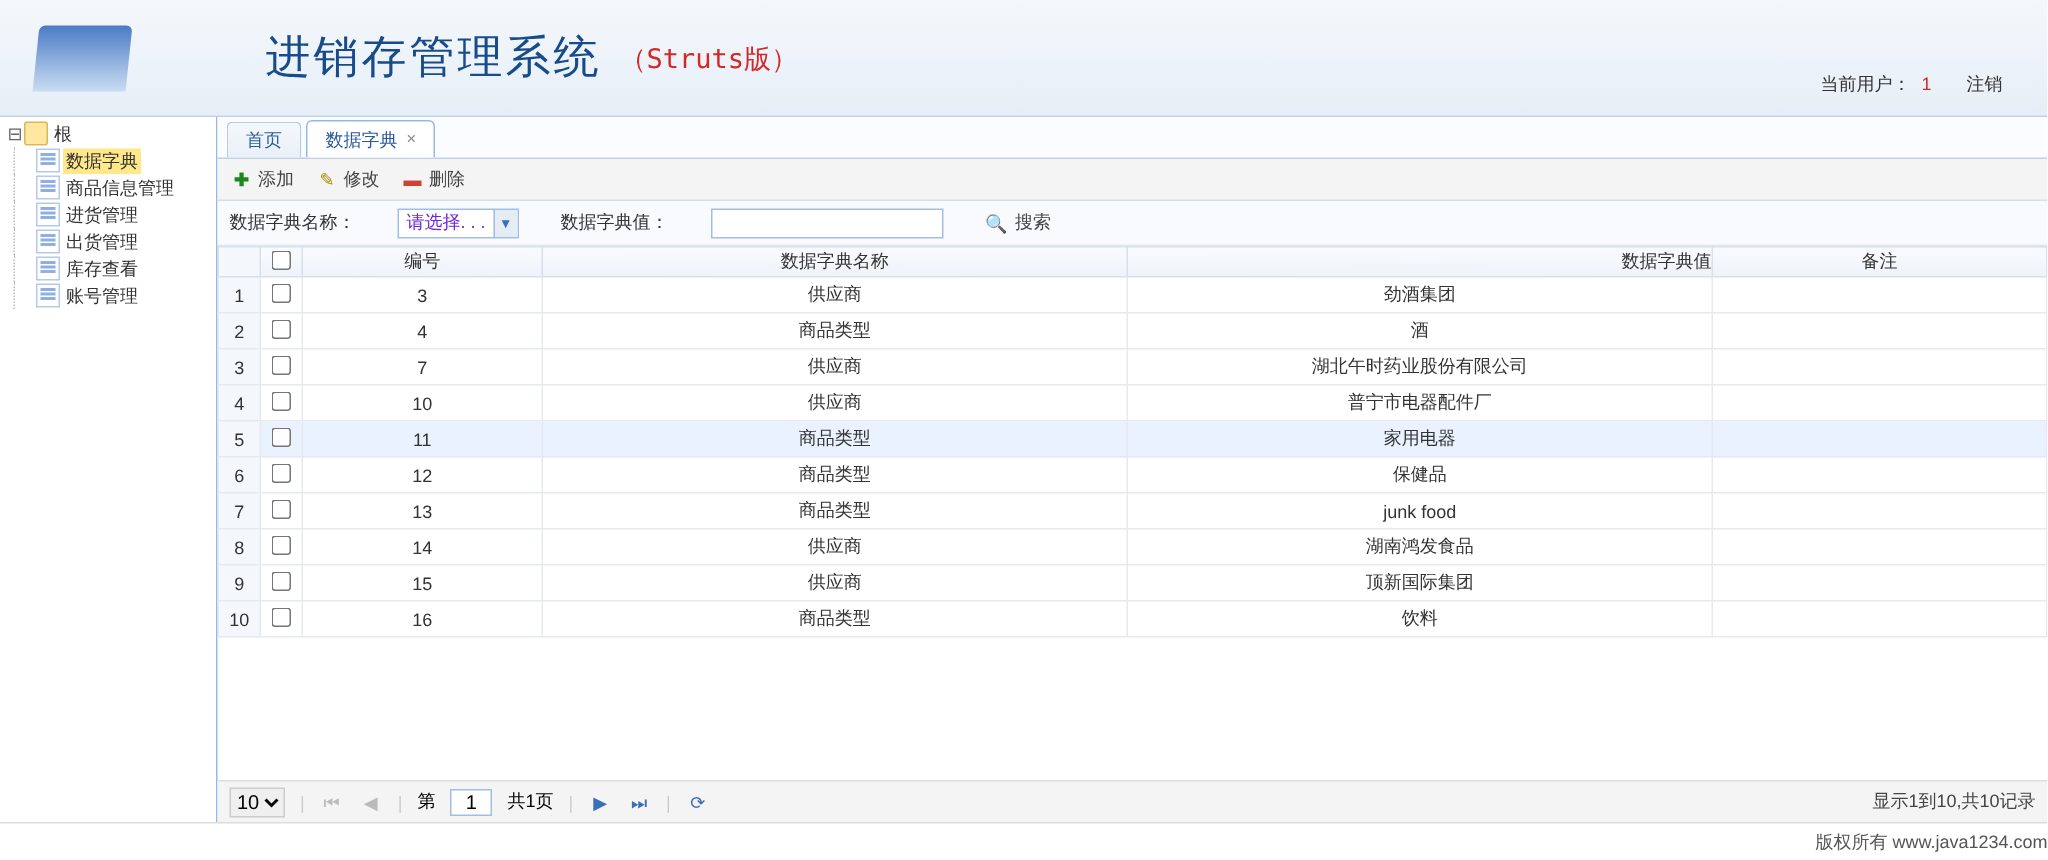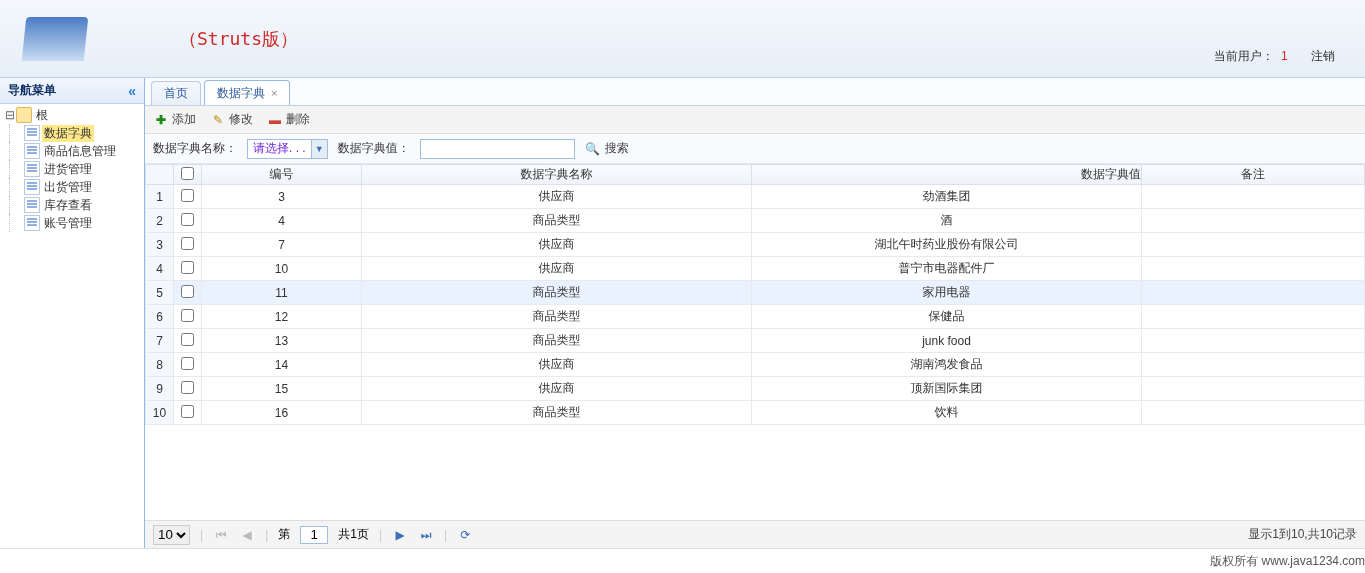--- a/index.html
+++ b/index.html
@@ -3,21 +3,21 @@
   <meta charset="utf-8">
   <style>
     * { margin: 0; padding: 0; box-sizing: border-box; }
     body { font-family: "Microsoft YaHei", Arial, sans-serif; font-size: 12px; background: #fff; }
     
     
     .header { height: 78px; background: linear-gradient(#f4f8fc, #e6eef7); border-bottom: 1px solid #c0d0e6; display: flex; align-items: center; padding: 0 12px; position: relative; }
     .logo-icon { width: 85px; height: 60px; margin-right: 80px; position: relative; }
     .logo-icon::before { content: ""; position: absolute; left: 12px; top: 8px; width: 62px; height: 44px; background: linear-gradient(#4b7bc5, #c9ddf2); border-radius: 4px 4px 0 0; transform: skewX(-6deg); }
     .app-title { font-size: 30px; color: #184b8a; letter-spacing: 2px; }
-    .app-subtitle { font-size: 18px; color: #d32828; margin-left: 2px; font-family: monospace; }
+    .app-subtitle { font-size: 18px; color: #d32828; margin-left: 12px; font-family: monospace; }
     .user-info { position: absolute; right: 30px; bottom: 12px; color: #333; }
     .user-info .uid { color: #d32828; margin: 0 4px 0 4px; }
     .user-info .logout { color: #333; margin-left: 16px; cursor: pointer; }
     
     
     .layout { display: flex; height: calc(573px - 78px - 25px); }
     
     
     .sidebar { width: 145px; border-right: 1px solid #95b8e7; background: #fff; }
     .sidebar-header { height: 26px; background: linear-gradient(#f0f6ff, #e2ecf8); border-bottom: 1px solid #c0d0e6; display: flex; align-items: center; justify-content: space-between; padding: 0 8px; font-weight: bold; color: #0e2d5f; }
@@ -46,21 +46,21 @@
     
     
     .toolbar { background: #f4f4f4; border-bottom: 1px solid #ddd; height: 28px; display: flex; align-items: center; padding: 0 8px; gap: 14px; }
     .tb-btn { display: flex; align-items: center; gap: 3px; cursor: pointer; color: #444; }
     .tb-ic { width: 16px; height: 16px; display: inline-flex; align-items: center; justify-content: center; font-size: 12px; }
     .ic-add { color: #1b8a1b; font-weight: bold; }
     .ic-edit { color: #b58600; }
     .ic-del { color: #c43; }
     
     
-    .filter-bar { background: #f8fafd; border-bottom: 1px solid #e3e8ef; height: 30px; display: flex; align-items: center; padding: 0 8px; gap: 10px; }
+    .filter-bar { background: #f8fafd; border-bottom: 1px solid #e3e8ef; height: 30px; display: flex; align-items: center; padding: 0 8px; gap: 28px; }
     .filter-bar label { color: #333; }
     .combo { display: inline-flex; border: 1px solid #a0bde2; height: 20px; align-items: center; background: #fff; }
     .combo-text { padding: 0 5px; color: #6d28d9; min-width: 58px; }
     .combo-arrow { background: #e4ecf6; border-left: 1px solid #a0bde2; width: 16px; height: 100%; display: flex; align-items: center; justify-content: center; color: #3b6fb6; cursor: pointer; font-size: 9px; }
     .text-input { border: 1px solid #a0bde2; height: 20px; padding: 0 4px; width: 155px; }
     .search-btn { display: flex; align-items: center; gap: 4px; cursor: pointer; color: #444; }
     .ic-search { color: #3b6fb6; }
     
     
     .datagrid { flex: 1; overflow: auto; }
@@ -82,35 +82,32 @@
     
     
     .footer { height: 38px; text-align: right; line-height: 25px; color: #555; background: #fff; border-top: 1px solid #ddd; position: relative; }
     .watermark { position: absolute; right: 12px; bottom: 4px; color: #e02a2a; font-weight: bold; font-style: italic; font-size: 18px; letter-spacing: 1px; text-shadow: 1px 1px 0 #fff; }
   </style>
 </head>
 <body>
 
 <div class="header">
   <div class="logo-icon"></div>
+  <span class="app-title">进销存管理系统</span>
   <span class="app-subtitle">（Struts版）</span>
   <div class="user-info">
     <span>当前用户：</span>
     <span class="uid">1</span>
     <span class="logout">注销</span>
   </div>
 </div>
 
 <div class="layout">
 
   <div class="sidebar">
-    <div class="sidebar-header">
-      <span>导航菜单</span>
-      <span class="collapse-icon">«</span>
-    </div>
     <div class="tree">
       <div class="tree-node">
         <span class="tree-expander">⊟</span>
         <span class="tree-icon icon-folder"></span>
         <span class="tree-label">根</span>
       </div>
       <div id="tree-children">
           <div class="tree-line">
             <span class="tree-icon icon-page"></span>
             <span class="tree-label" style="background: rgb(255, 232, 138);">数据字典</span>

